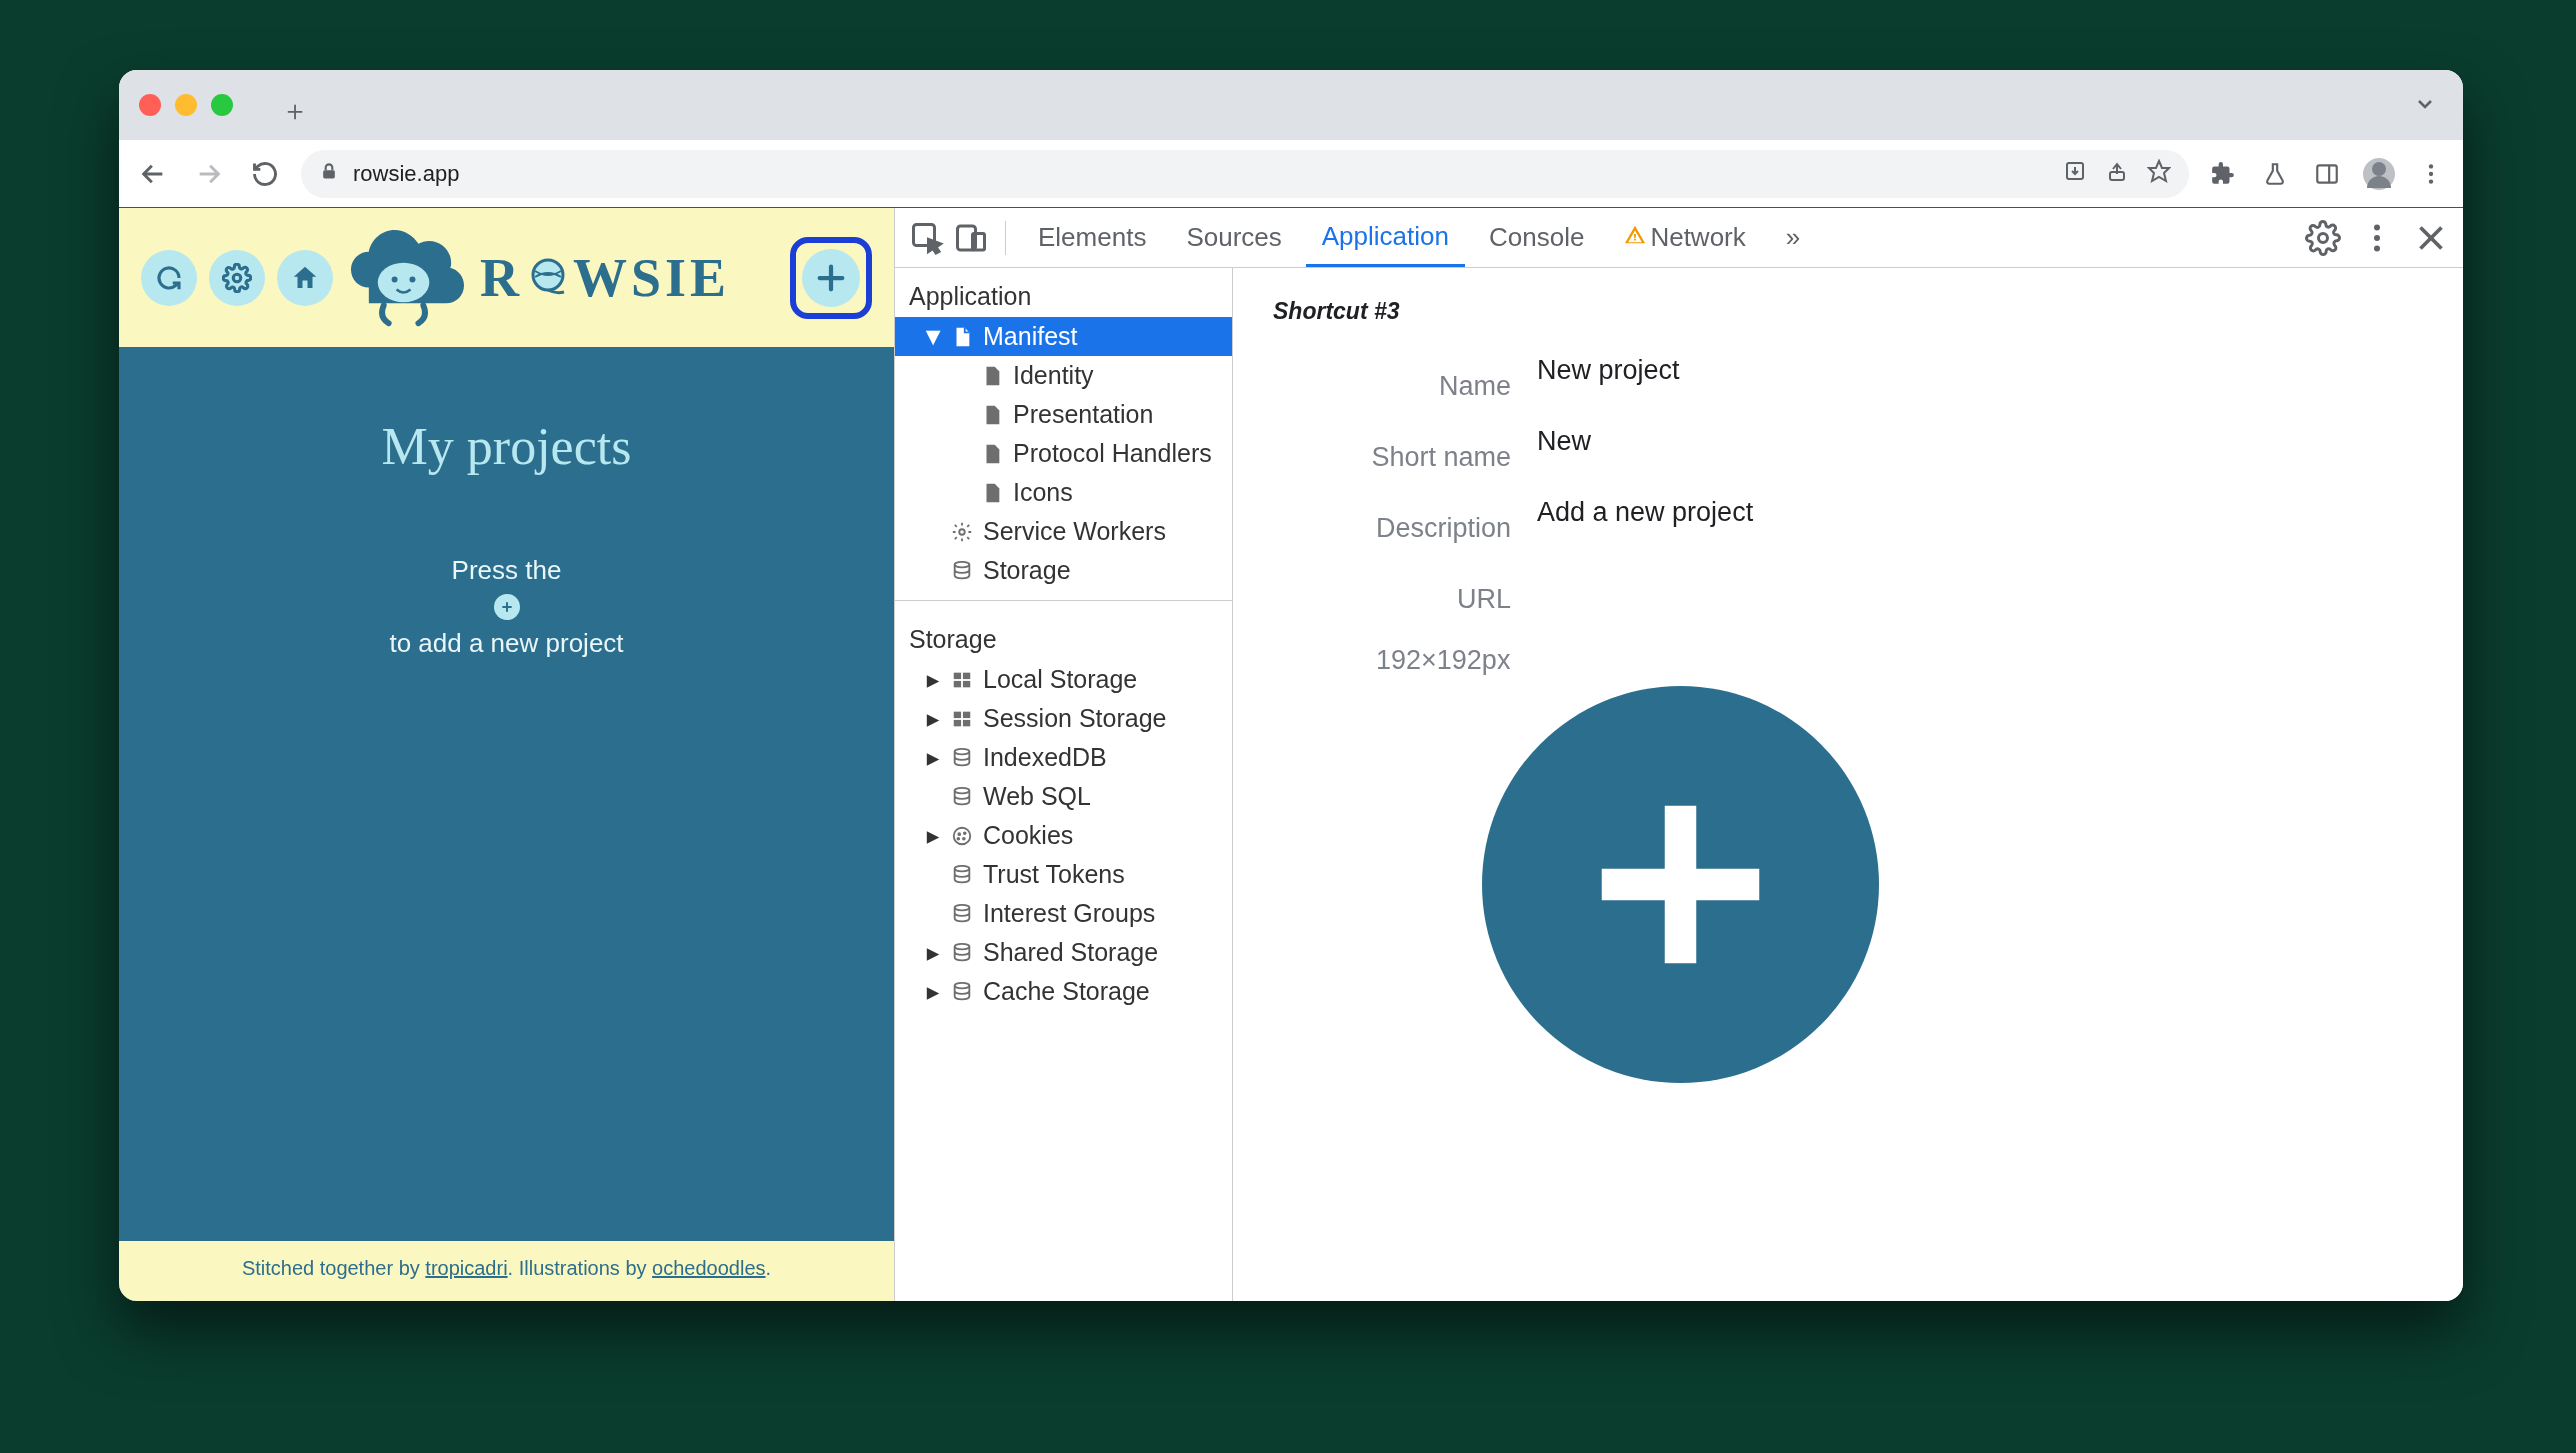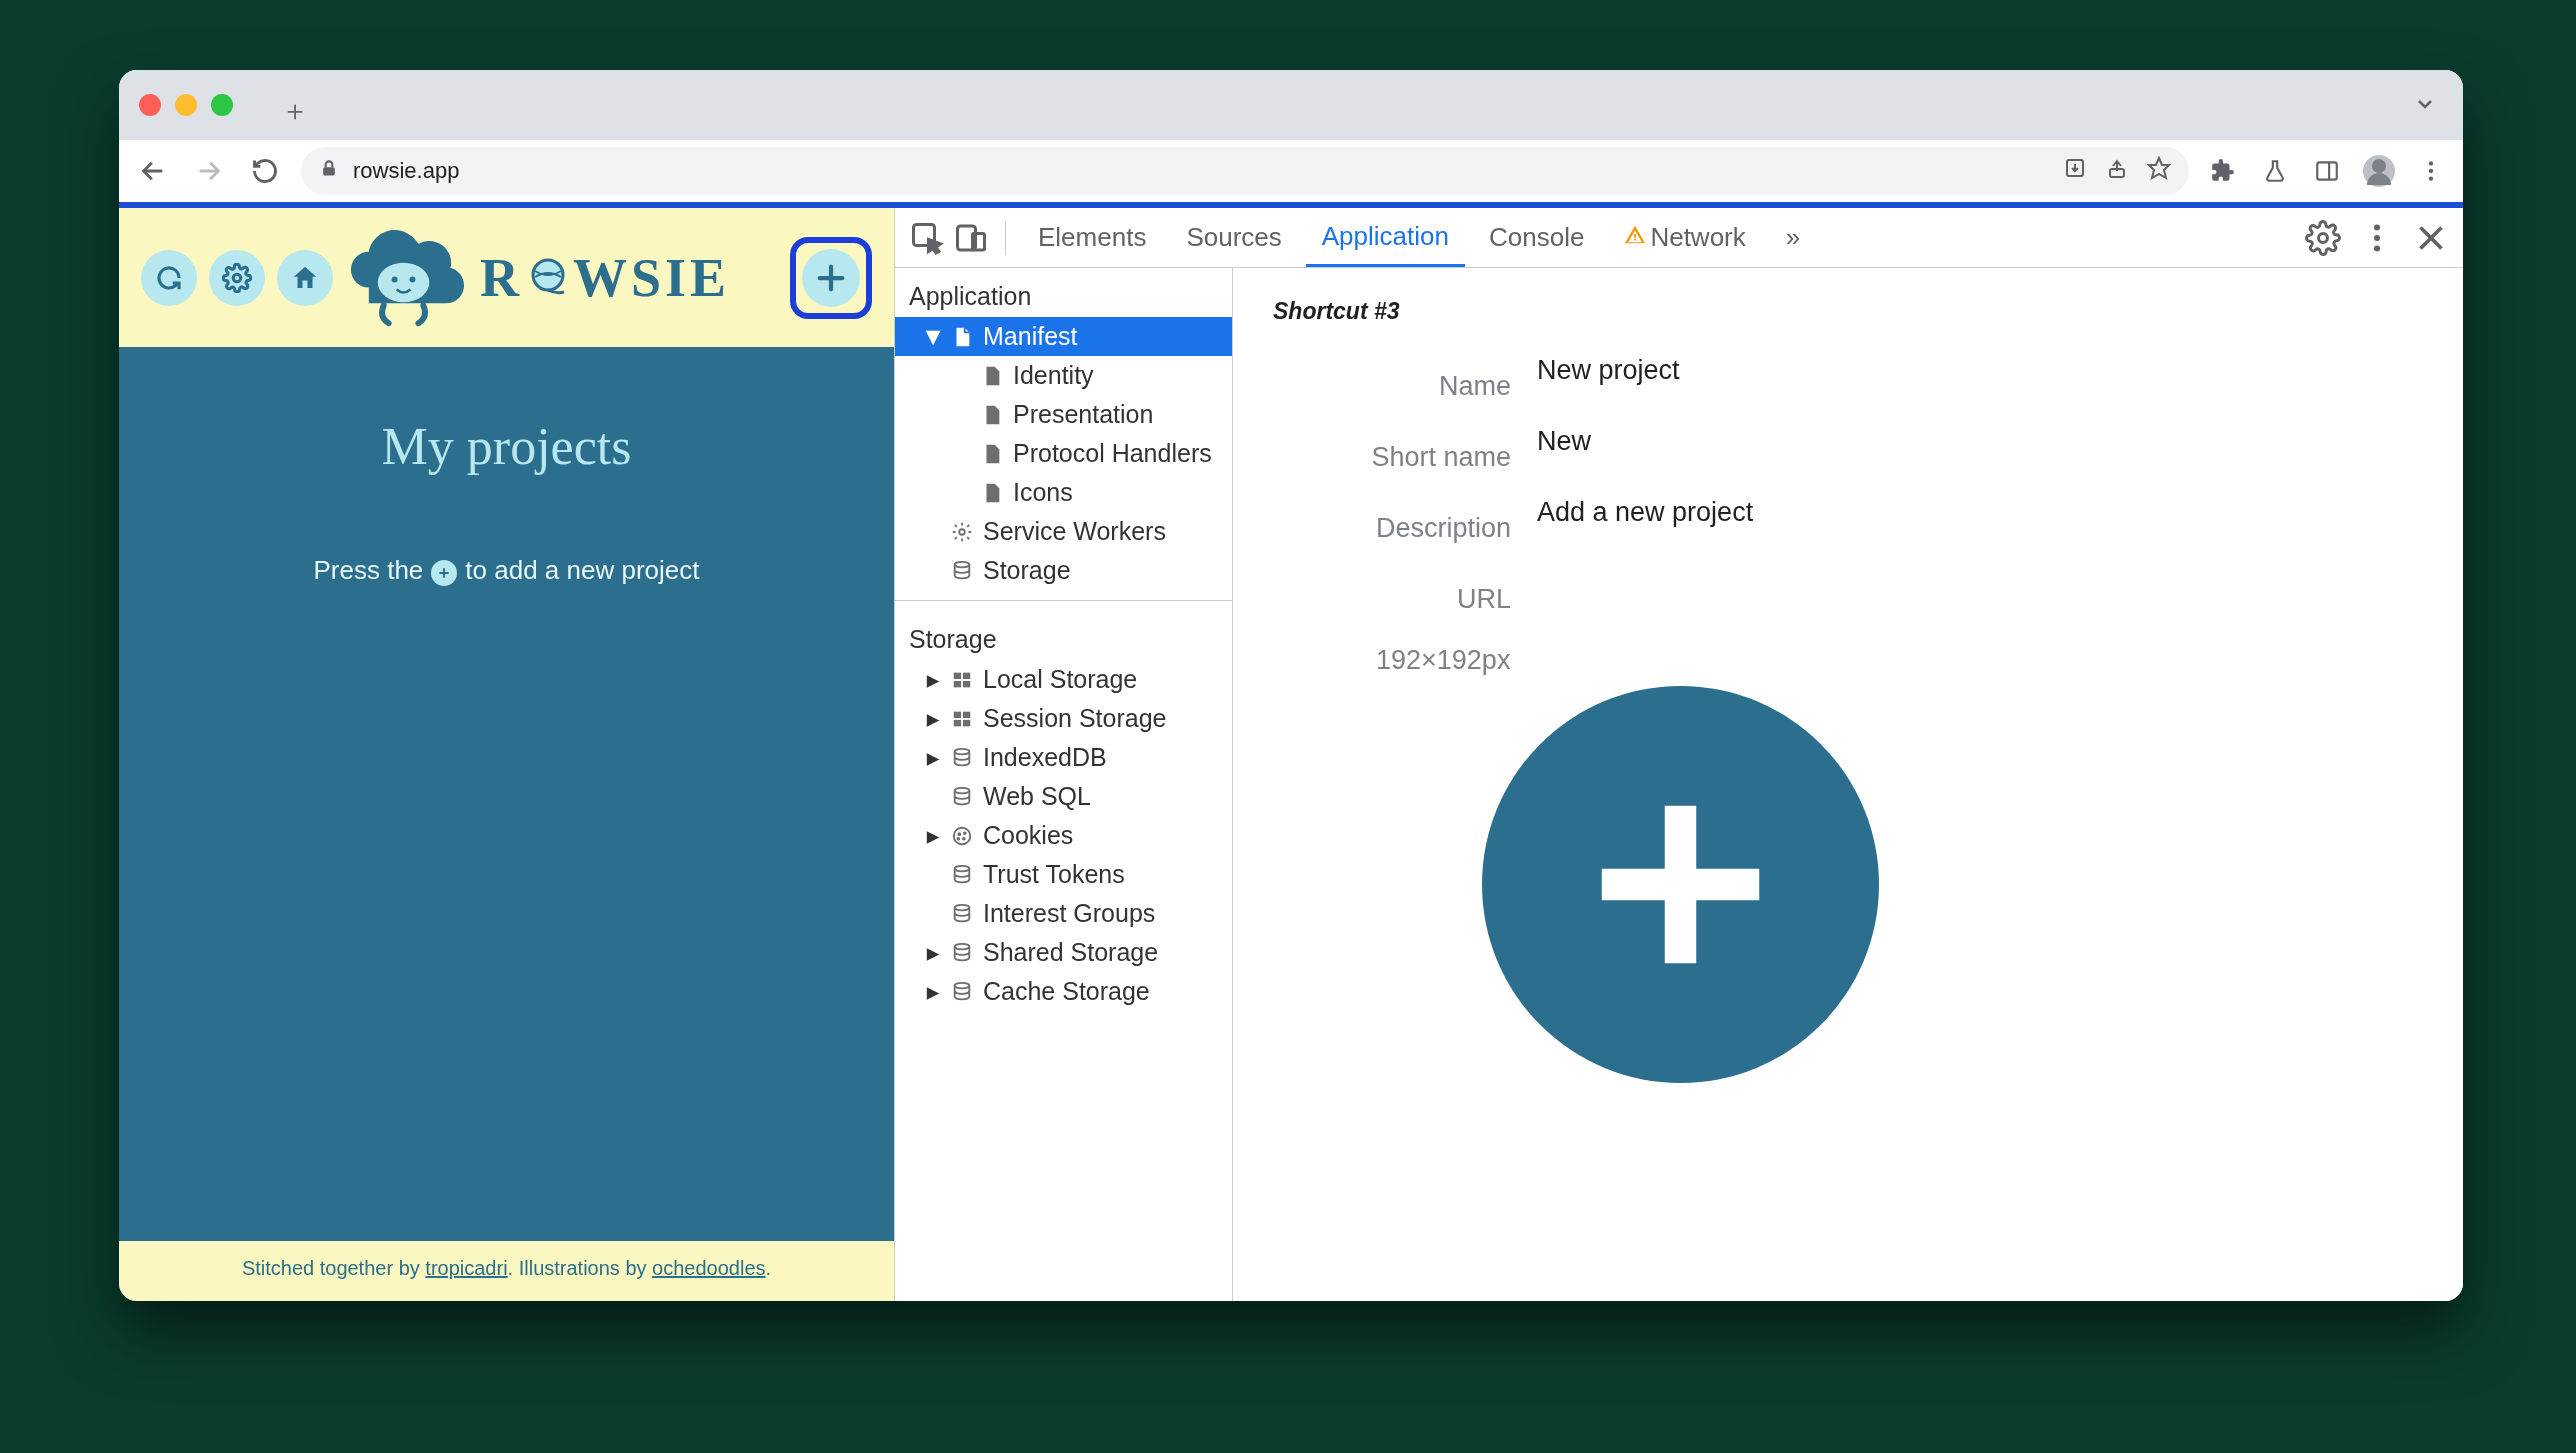--- a/index.html
+++ b/index.html
@@ -57,21 +57,21 @@
   .tab .favicon::before { width:6px; height:6px; left:6px; top:9px; }
   .tab .favicon::after  { width:6px; height:6px; right:6px; top:9px; }
   .tab .x { margin-left: auto; color:#666; font-size:26px; cursor:pointer; }
   .newtab { margin-left: 16px; margin-top: 12px; color:#5f6368; font-size:28px; cursor:pointer; }
   .chev-down { position: absolute; right: 26px; top: 22px; color:#5f6368; }
   .chev-down svg { width: 24px; height: 24px; }
   
   .toolbar {
     height: 68px;
     background: #fff;
-    border-bottom: 6px solid #1d4ed8;
+    border-bottom: 1px solid #1d4ed8;
     display: flex; align-items: center;
     padding: 0 14px; gap: 16px;
   }
   .nav-ico { width: 40px; height: 40px; display:flex; align-items:center; justify-content:center; color:#5f6368; cursor:pointer; border-radius:50%; }
   .nav-ico svg { width: 28px; height: 28px; }
   .nav-ico.disabled { color:#b9bbbe; }
   .omnibox {
     flex: 1; height: 48px; background: #f1f3f4; border-radius: 24px;
     display:flex; align-items:center; padding: 0 18px; gap: 14px; font-size: 22px; color:#202124;
   }
@@ -108,21 +108,21 @@
   .app-logo .yarn { width:42px; height:42px; }
   .add-btn-wrap {
     margin-left:auto;
     border: 6px solid #1b3fd6; border-radius: 18px; padding: 6px;
   }
   .add-btn { width: 58px; height: 58px; border-radius:50%; background:#b7e8ef; display:flex; align-items:center; justify-content:center; cursor:pointer; }
   .add-btn svg { width: 34px; height: 34px; stroke:#2c6e8e; }
 
   .app-body { flex:1; background:#2c6e8e; color:#b7e8ef; text-align:center; padding-top: 70px; }
   .app-body h1 { font-family:"Comic Sans MS","Marker Felt",cursive; font-size: 52px; font-weight:400; }
-  .hint { margin-top: 79px; font-size: 26px; color:#e9f7f9; display:flex; justify-content:center; align-items:flex-end; gap:8px; }
+  .hint { margin-top: 79px; font-size: 26px; color:#e9f7f9; display:flex; justify-content:center; align-items:center; gap:8px;flex-direction:column; }
   .hint .mini { width:26px; height:26px; border-radius:50%; background:#b7e8ef; display:inline-flex; align-items:center; justify-content:center; }
   .hint .mini svg { width:16px; height:16px; stroke:#2c6e8e; }
 
   .app-footer { background:#fbf7c0; color:#2c6e8e; font-size:20px; text-align:center; padding:16px 10px 22px; }
   .app-footer a { color:#2c6e8e; }
   .app-footer .line2 { margin-top:10px; font-size:19px; }
 
   
   .devtools { flex:1; display:flex; flex-direction:column; border-left: 1px solid #ccc; background:#fff; }
   .dt-tabbar {

